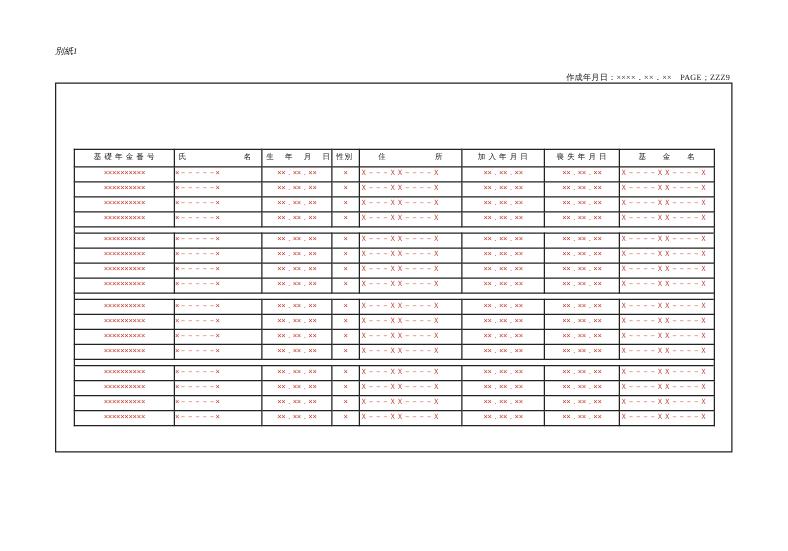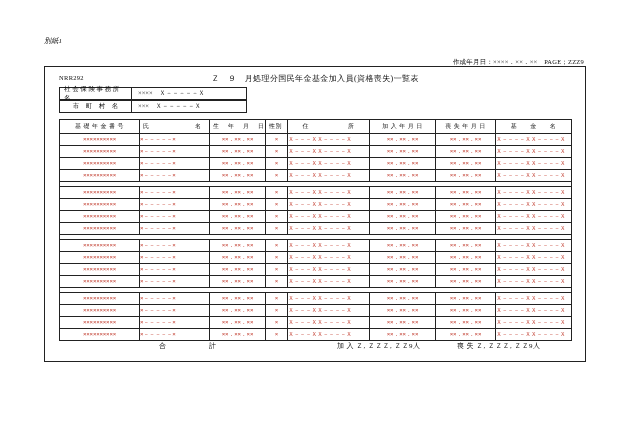--- a/index.html
+++ b/index.html
@@ -180,34 +180,20 @@
 </head>
 <body>
 
 <div class="page">
 
   <div class="corner-label">別紙1</div>
   <div class="doc-meta">作成年月日：××××．××．××　PAGE；ZZZ9</div>
 
   <div class="frame">
 
-    <div class="head-row">
-      <div class="form-code">NRR292</div>
-      <div class="doc-title">Ｚ　９　月処理分国民年金基金加入員(資格喪失)一覧表</div>
-
-      <div class="idbox office-box">
-        <div class="lbl">社 会 保 険 事 務 所 名</div>
-        <div class="val">××××　Ｘ－－－－－Ｘ</div>
-      </div>
-
-      <div class="idbox city-box">
-        <div class="lbl">市　町　村　名</div>
-        <div class="val">×××　Ｘ－－－－－Ｘ</div>
-      </div>
-    </div>
 
     <table class="grid">
       <colgroup>
         <col style="width:80px">
         <col style="width:70px">
         <col style="width:56px">
         <col style="width:22px">
         <col style="width:82px">
         <col style="width:66px">
         <col style="width:60px">
@@ -407,20 +393,15 @@
             <td class="cell">××．××．××</td>
             <td class="cell">×</td>
             <td class="cell left">Ｘ－－－ＸＸ－－－－Ｘ</td>
             <td class="cell">××．××．××</td>
             <td class="cell">××．××．××</td>
             <td class="cell left">Ｘ－－－－ＸＸ－－－－Ｘ</td>
           </tr>
         </tbody>
     </table>
 
-    <div class="totals">
-      <div class="tot-sum">合　　　　計</div>
-      <div class="tot-add">加 入 Ｚ, ＺＺＺ, ＺＺ9人</div>
-      <div class="tot-lost">喪 失 Ｚ, ＺＺＺ, ＺＺ9人</div>
-    </div>
 
   </div>
 </div>
 
 </body></html>

